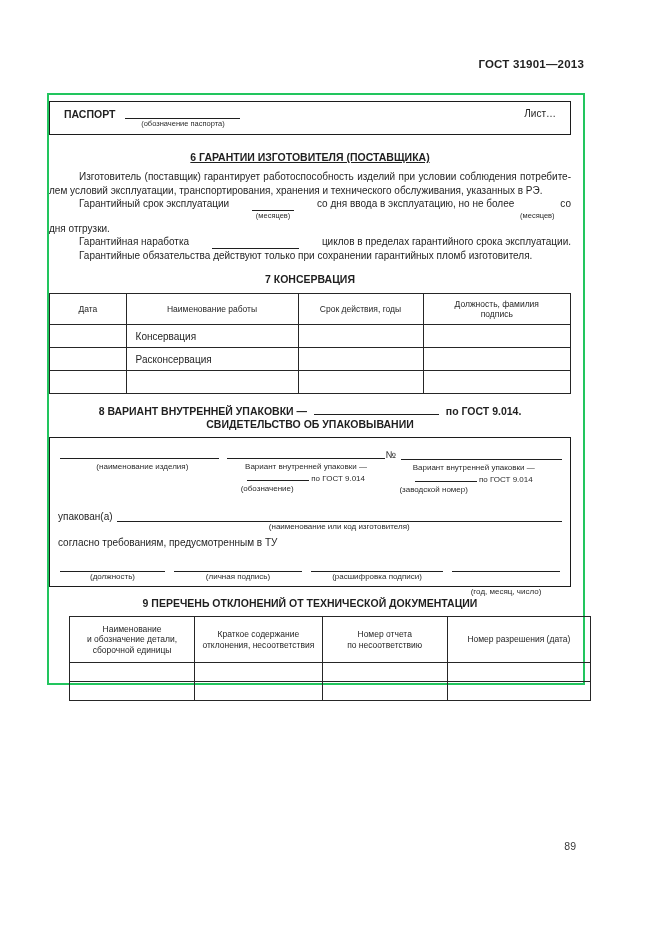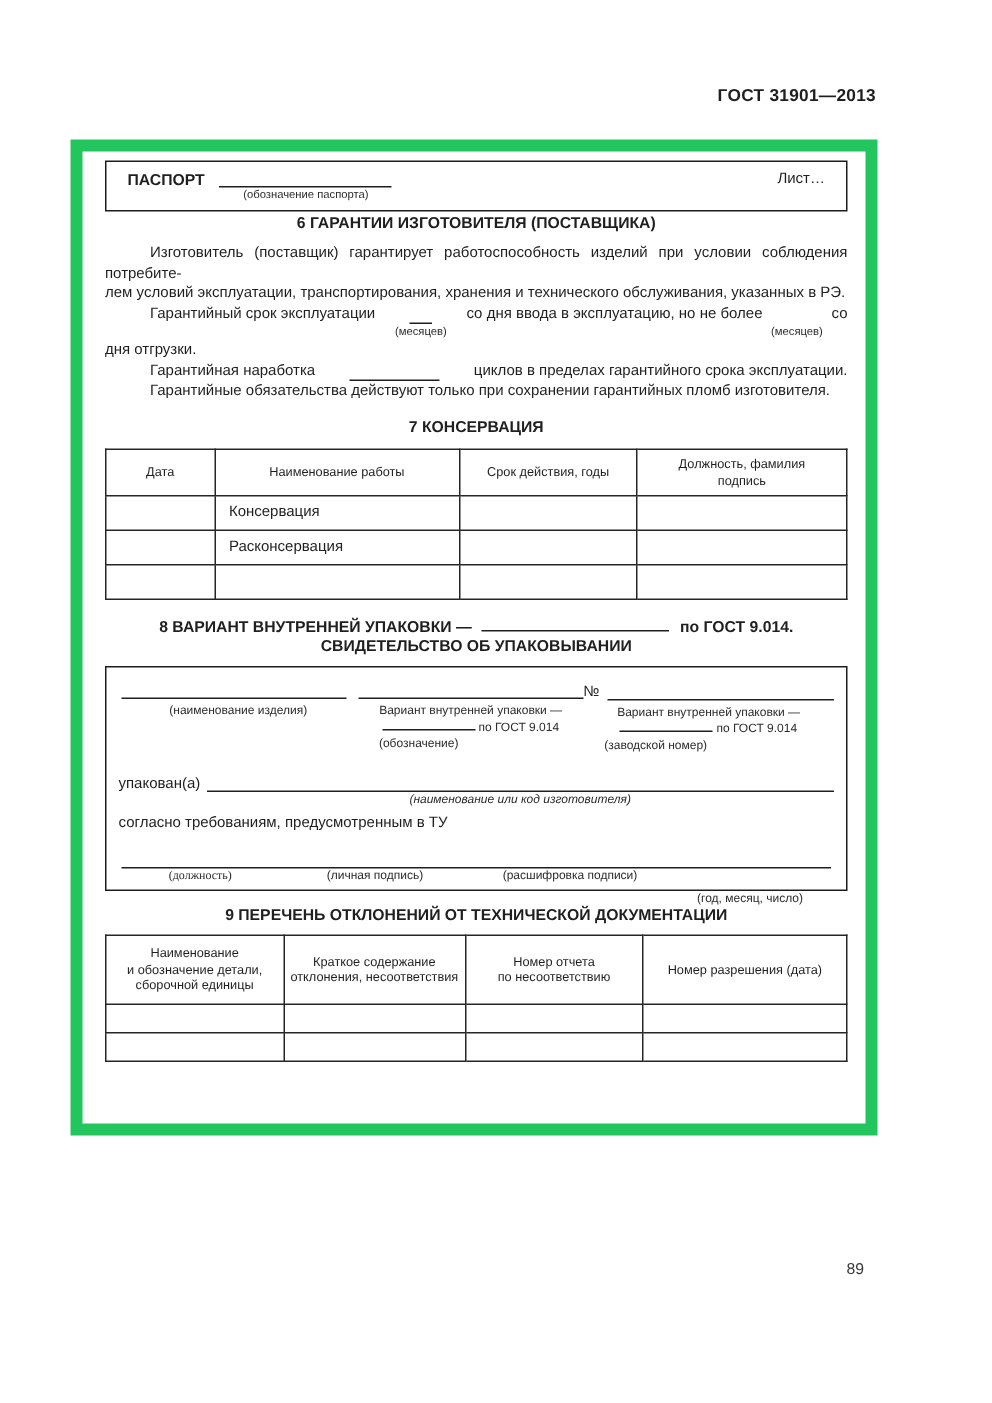--- a/index.html
+++ b/index.html
@@ -2,22 +2,22 @@
 <html><head>
 <meta charset="utf-8">
 <style>
   * { margin:0; padding:0; box-sizing:border-box; }
   html,body { width:661px; height:935px; background:#ffffff; font-family:"Liberation Sans", sans-serif; color:#1f1f1f; }
   body { position:relative; overflow:hidden; }
 
   .doc-header { position:absolute; top:58px; left:47px; width:537px; text-align:right;
                 font-size:11.5px; font-weight:bold; letter-spacing:.2px; }
 
-  .frame { position:absolute; left:47px; top:93px; width:538px; height:664px;
-           border:8px solid #22c55e; padding:6px 12px 0 15px; }
+  .frame { position:absolute; left:47px; top:93px; width:538px; height:592px;
+           border:2px solid #22c55e; padding:6px 12px 0 0; }
 
   
   .passport-box { border:1.5px solid #1c1c1c; height:34px; display:flex; align-items:flex-start;
                   padding:6px 14px 0 14px; }
   .passport-label { font-weight:bold; font-size:10.5px; }
   .sheet-label { margin-left:auto; font-size:10px; }
 
   .blank { display:inline-block; border-bottom:1px solid #1f1f1f; height:11px; position:relative; vertical-align:baseline; }
   .u-cap { position:absolute; top:100%; left:50%; transform:translateX(-50%);
            font-size:7.5px; line-height:9px; white-space:nowrap; color:#2b2b2b; margin-top:1px; }
@@ -68,21 +68,21 @@
 <div class="frame">
 
   <div class="passport-box">
     <span class="passport-label">ПАСПОРТ</span>
     <span class="blank" style="width:115px; margin-left:10px;">
       <span class="u-cap">(обозначение паспорта)</span>
     </span>
     <span class="sheet-label">Лист…</span>
   </div>
 
-  <div class="sec-title" style="margin-top:2px;">6  ГАРАНТИИ ИЗГОТОВИТЕЛЯ (ПОСТАВЩИКА)</div>
+  <div class="sec-title" style="margin-top:16px;text-decoration:underline;">6  ГАРАНТИИ ИЗГОТОВИТЕЛЯ (ПОСТАВЩИКА)</div>
 
   <div class="txt justify-line" style="margin-top:6px;">Изготовитель (поставщик) гарантирует работоспособность изделий при условии соблюдения потребите-</div>
   <div class="txt">лем условий эксплуатации, транспортирования, хранения и технического обслуживания, указанных в РЭ.</div>
 
   <div class="flexline" style="margin-bottom:11px;">
     <span class="t" style="padding-left:30px;">Гарантийный срок эксплуатации</span>
     <span class="blank" style="width:80px; margin:0 5px;">
       <span class="u-cap">(месяцев)</span>
     </span>
     <span class="t">со дня ввода в эксплуатацию, но не более</span>
@@ -168,45 +168,45 @@
         </div>
         <div>Вариант внутренней упаковки —</div>
         <div><span class="mini"></span> <span>по ГОСТ 9.014</span></div>
         <div class="left-cap">(заводской номер)</div>
       </div>
     </div>
 
     <div class="packed-line">
       <span class="t">упакован(а)</span>
       <span class="blank grow">
-        <span class="u-cap" style="font-size:8px;font-style:italic;">(наименование или код изготовителя)</span>
+        <span class="u-cap" style="font-size:8px;">(наименование или код изготовителя)</span>
       </span>
     </div>
 
     <div class="txt" style="margin-top:14px;">согласно требованиям, предусмотренным в ТУ</div>
 
     <div class="sign-row">
       <span class="sg" style="width:105px;">
-        <span class="u-cap" style="font-size:8px;font-family:Liberation Serif, serif;">(должность)</span>
+        <span class="u-cap" style="font-size:8px;">(должность)</span>
       </span>
       <span class="sg" style="width:128px;">
         <span class="u-cap" style="font-size:8px;">(личная подпись)</span>
       </span>
       <span class="sg" style="width:132px;">
         <span class="u-cap" style="font-size:8px;">(расшифровка подписи)</span>
       </span>
       <span class="sg" style="width:108px;">
         <span class="u-cap" style="font-size:8px;margin-top:16px;">(год, месяц, число)</span>
       </span>
     </div>
   </div>
 
   <div class="sec-title" style="margin-top:10px;text-align:center;">9  ПЕРЕЧЕНЬ ОТКЛОНЕНИЙ ОТ ТЕХНИЧЕСКОЙ ДОКУМЕНТАЦИИ</div>
 
-  <table class="t9" style="margin-top:6px;">
+  <table class="t9" style="margin-top:6px;margin-left:20px;">
     <colgroup>
         <col style="width:24%">
         <col style="width:24.5%">
         <col style="width:24%">
         <col style="width:27.5%">
       </colgroup>
     <thead>
       <tr>
         <th>Наименование
 и обозначение детали,

